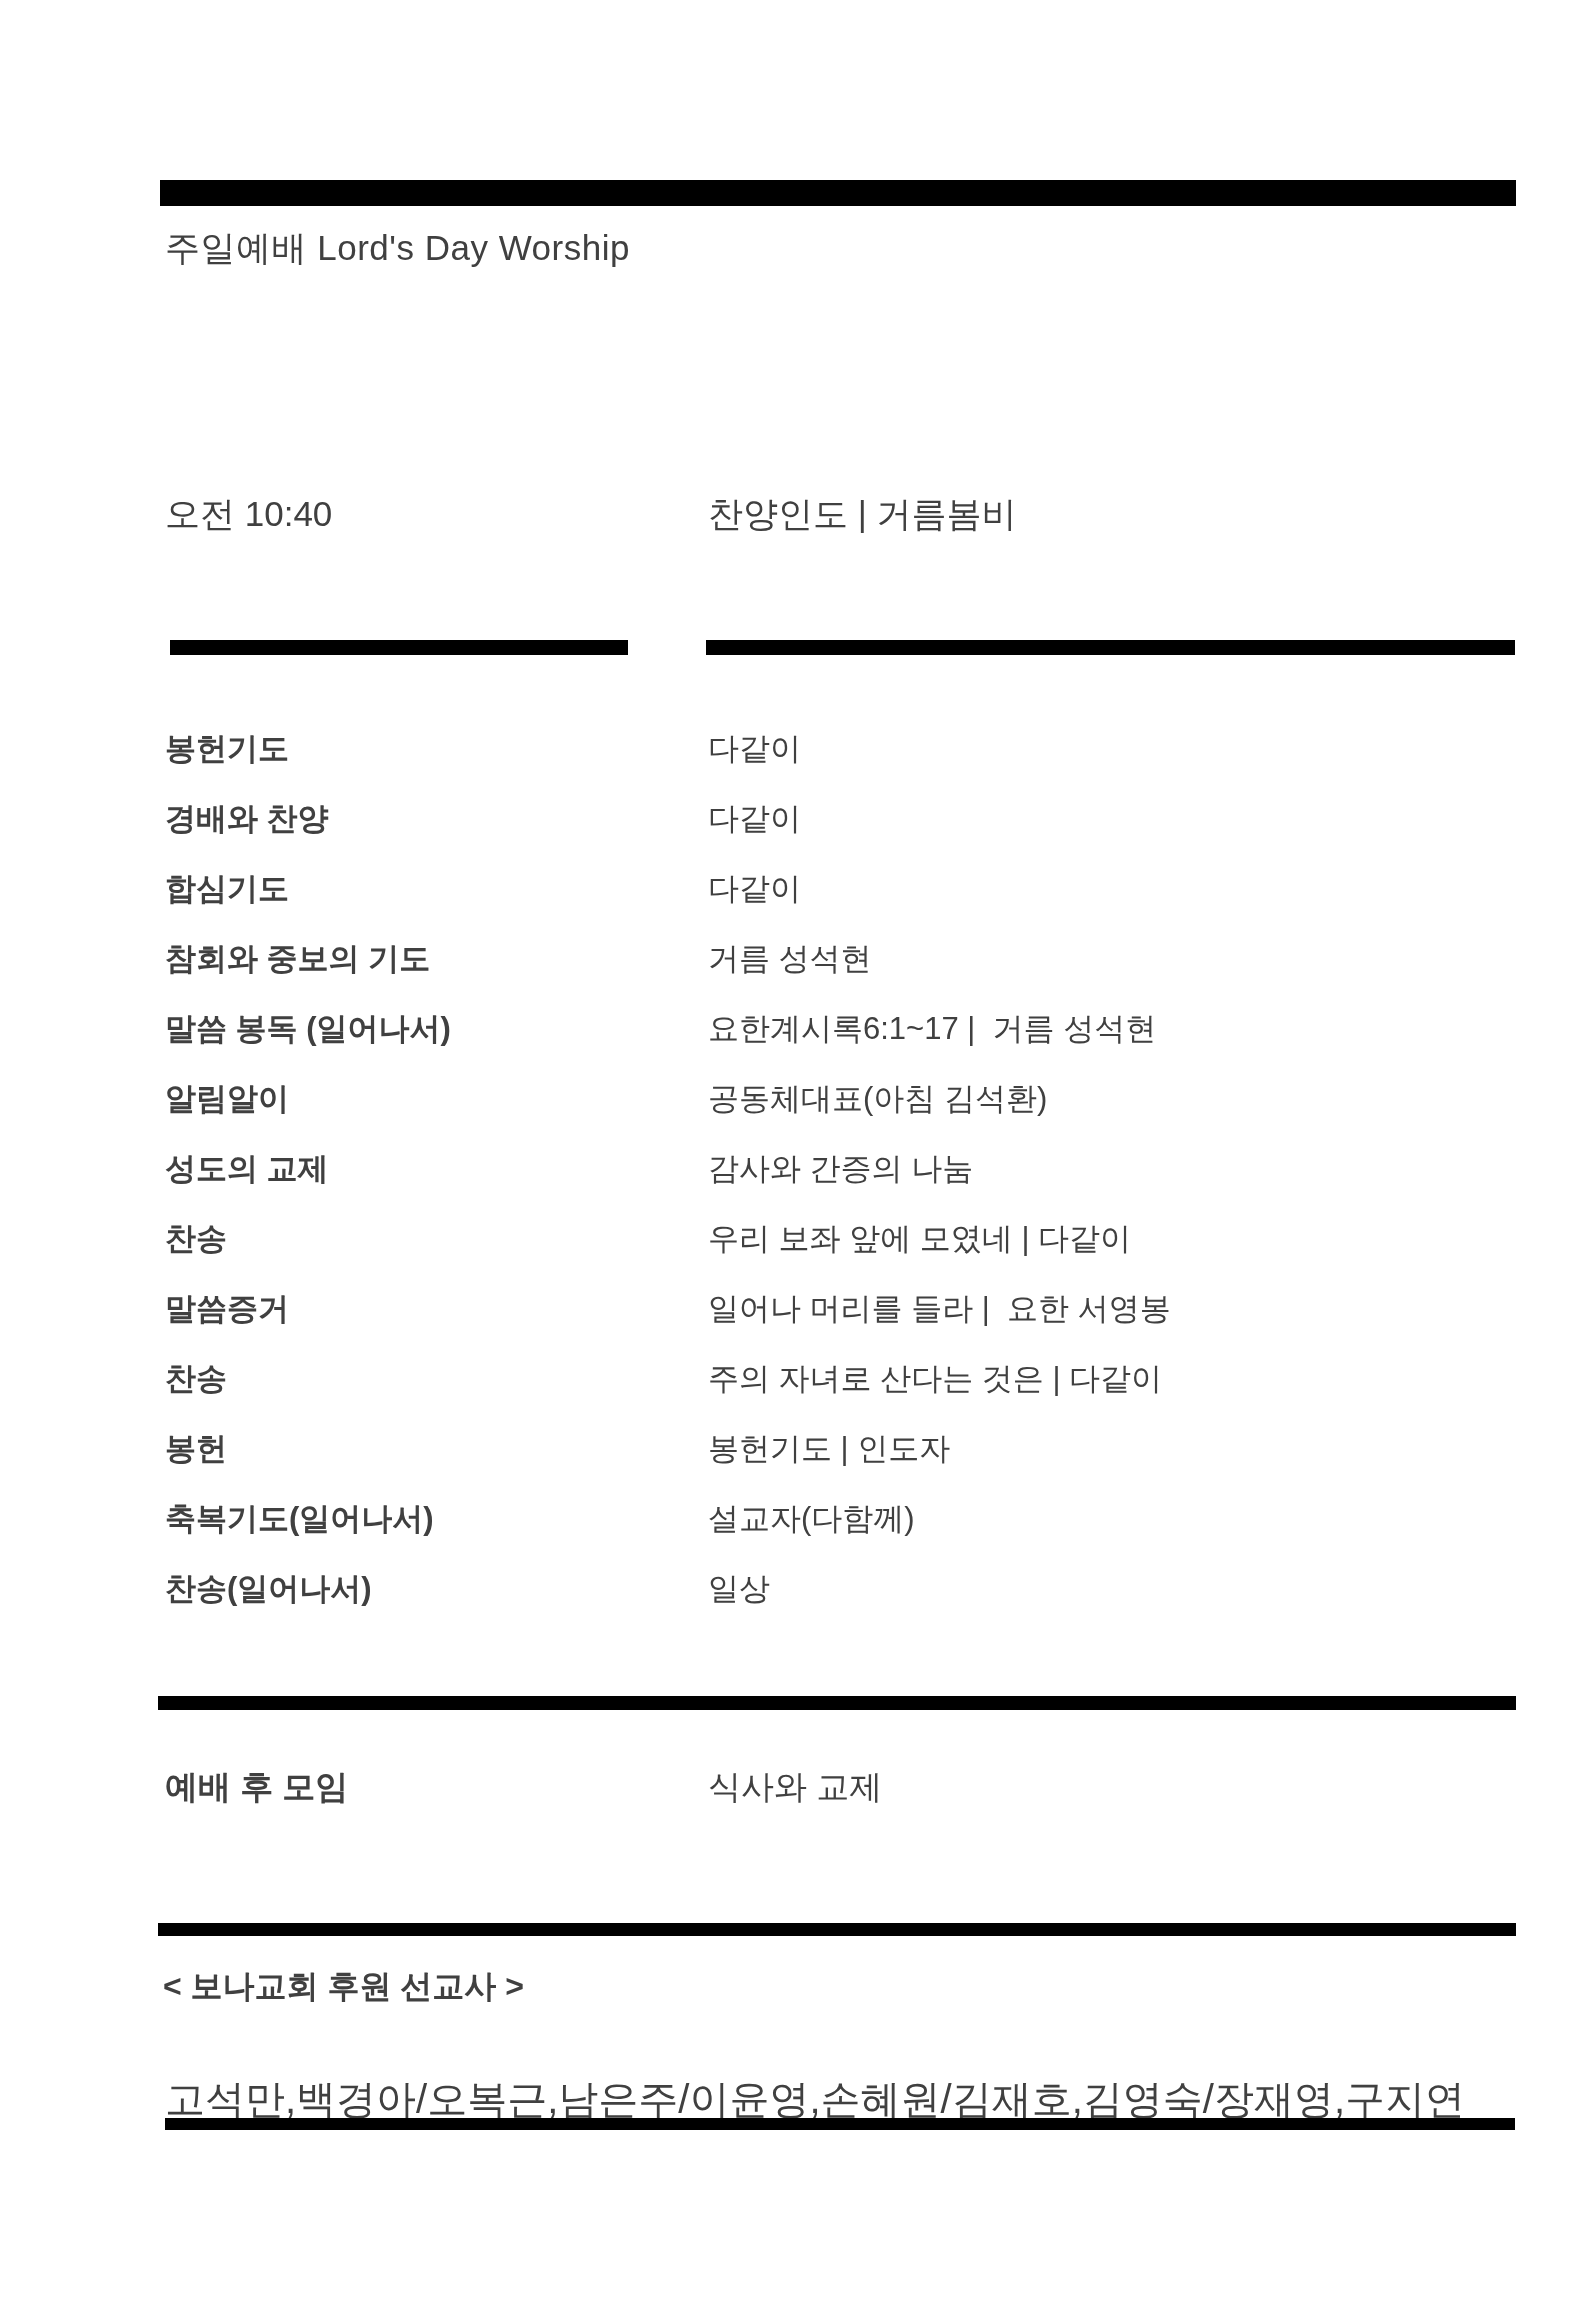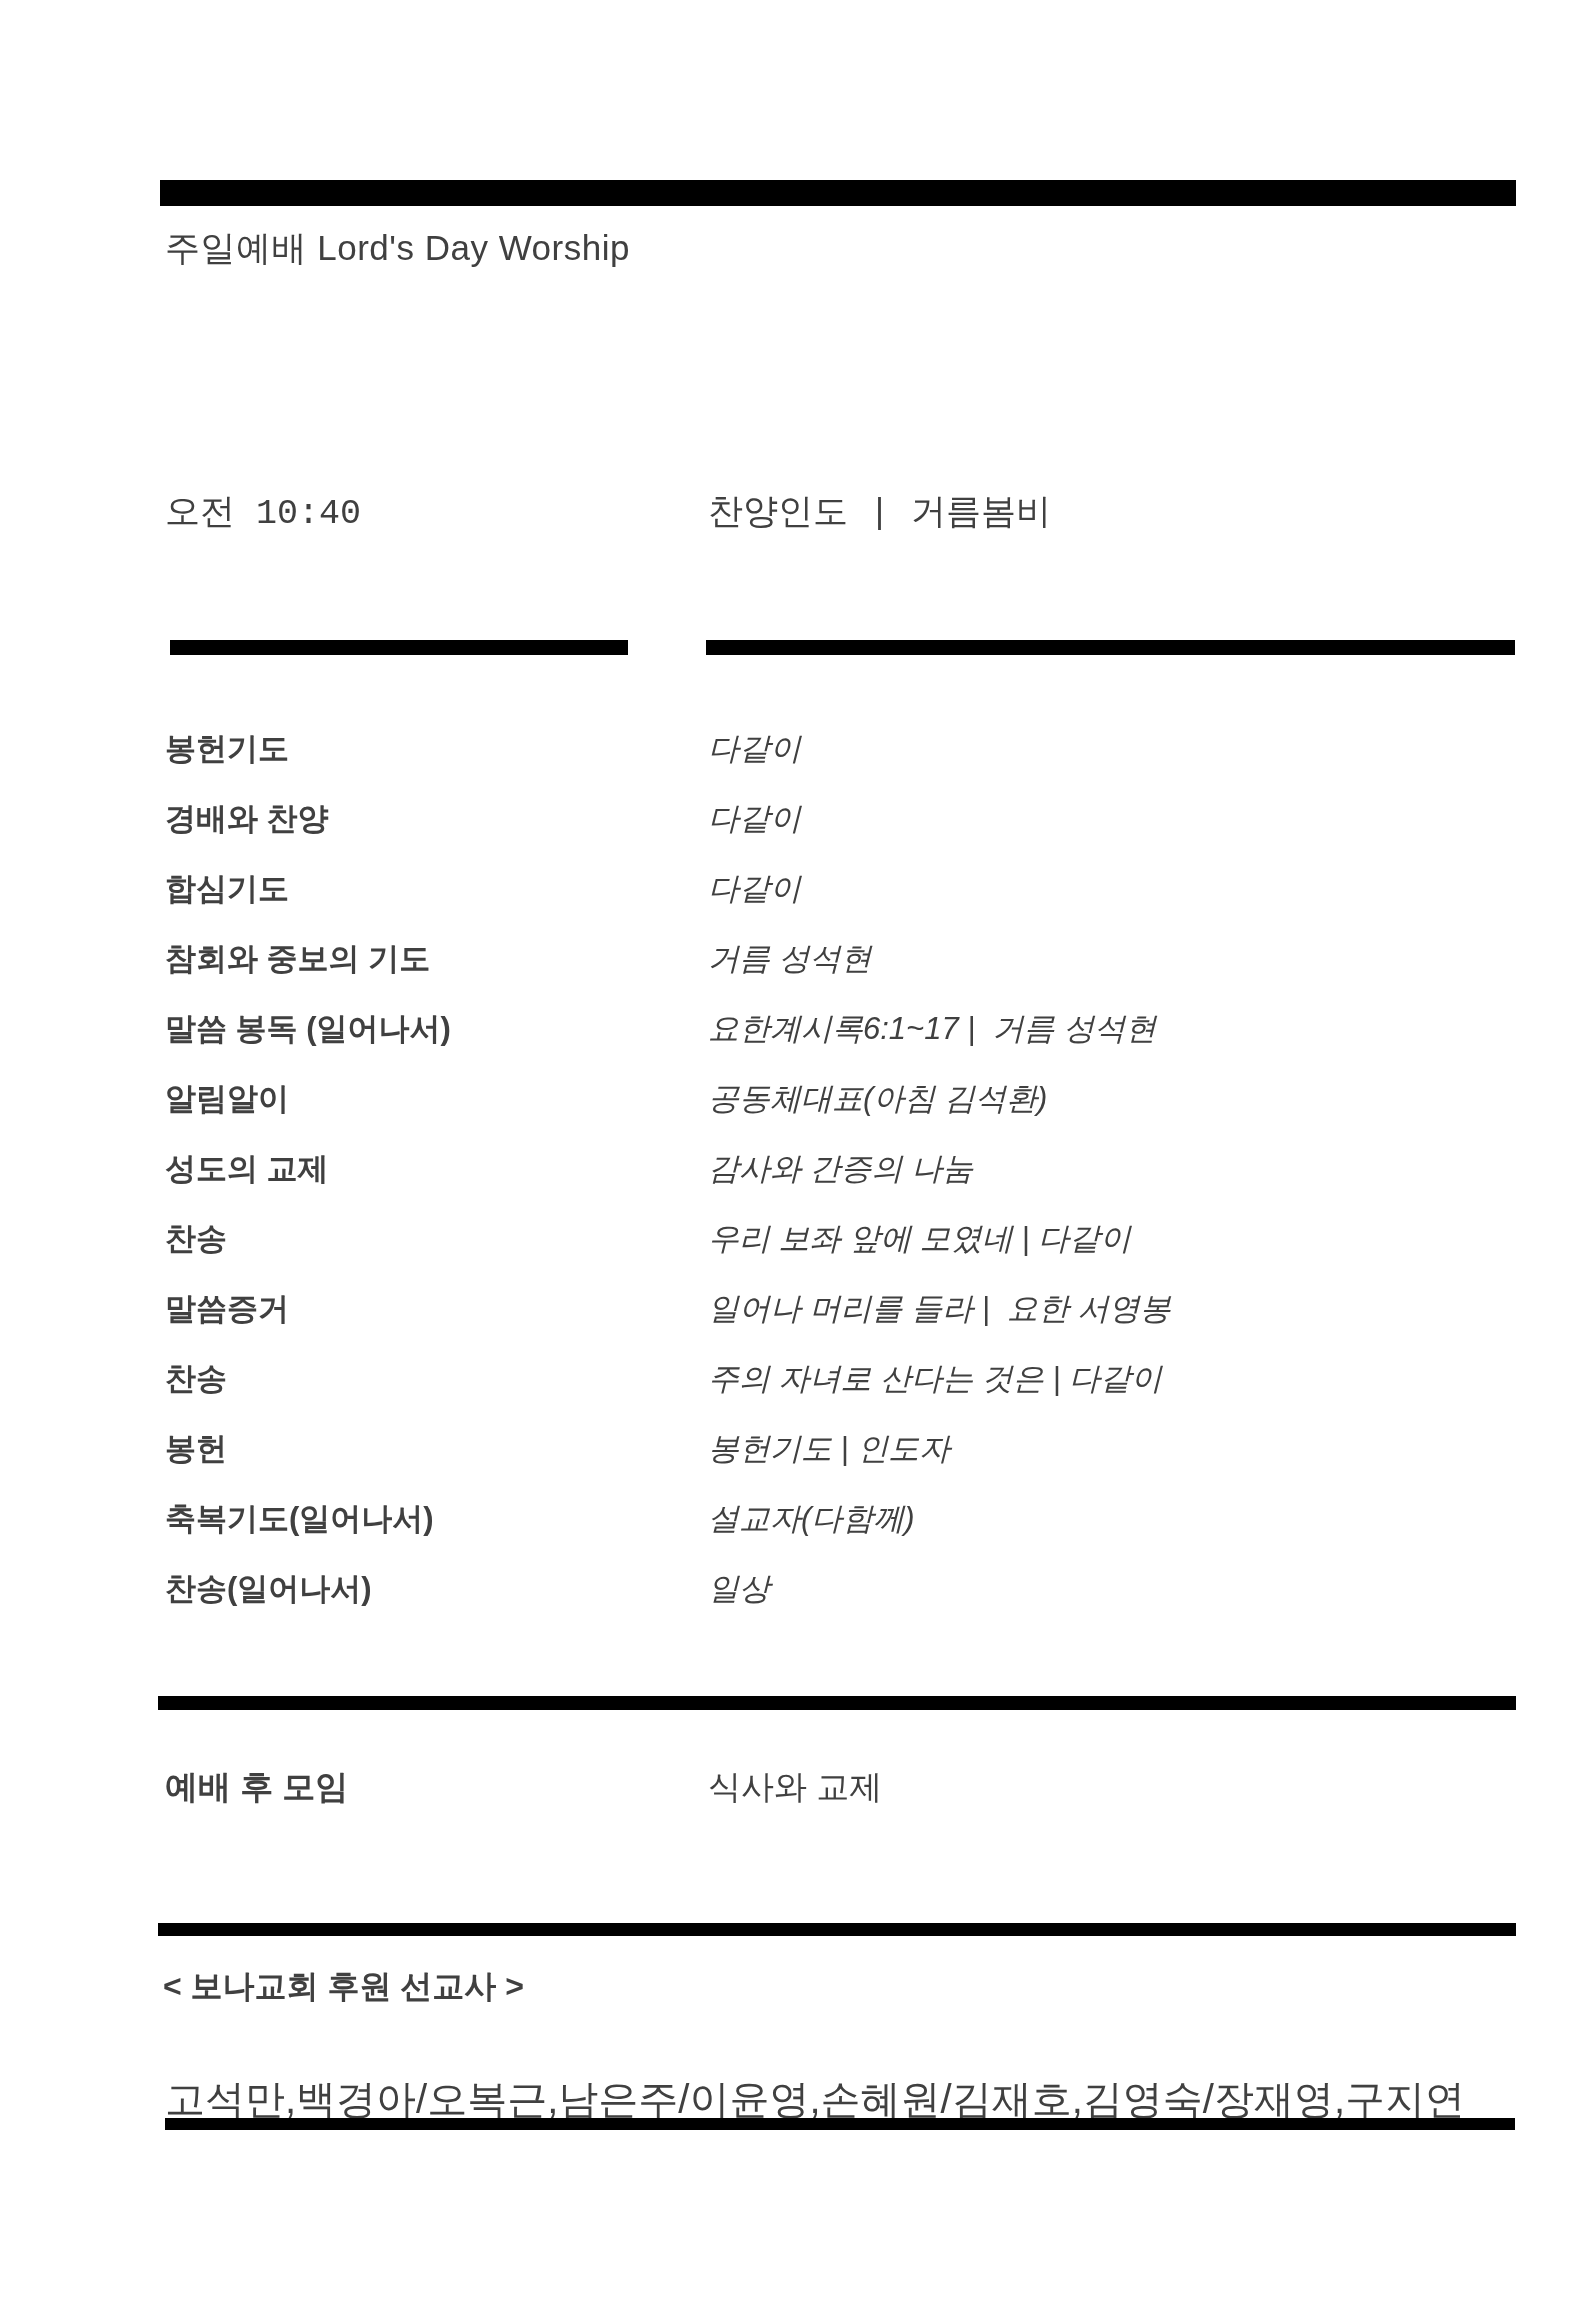--- a/index.html
+++ b/index.html
@@ -22,39 +22,39 @@
     letter-spacing: 0.5px;
   }
   .scripture {
     position: absolute; left: 165px; top: 278px;
     font-family: "Liberation Serif", serif;
     font-size: 35px; line-height: 70px;
     word-spacing: 5.6px;
   }
   .time-row {
     position: absolute; left: 165px; top: 493px; right: 74px;
-    font-family: Liberation Mono, monospace;
+    font-family: Liberation Sans, sans-serif;
     font-size: 35px; line-height: 1.2;
     display: flex;
   }
   .time-row .cell-l { width: 543px; flex: 0 0 543px; }
 
   
   .rule-left    { left: 170px; top: 640px;  width: 458px;  height: 15px; }
   .rule-right   { left: 706px; top: 640px;  width: 809px;  height: 15px; }
 
   
   .order { position: absolute; left: 165px; top: 714px; width: 1356px; }
   .order .row { display: flex; height: 70px; line-height: 70px; }
   .order .lbl {
     width: 543px; flex: 0 0 543px;
     font-weight: 700; font-size: 31px;
     white-space: pre-wrap;
   }
-  .order .val { font-size: 31px; white-space: pre-wrap; font-style: italic; }
+  .order .val { font-size: 31px; white-space: pre-wrap; }
 
   
   .rule-mid     { left: 158px; top: 1696px; width: 1358px; height: 14px; }
   .post-row {
     position: absolute; left: 165px; top: 1753px; right: 74px;
     font-size: 33px; line-height: 67px;
     display: flex;
   }
   .post-row .cell-l { width: 543px; flex: 0 0 543px; font-weight: 700; }
 

